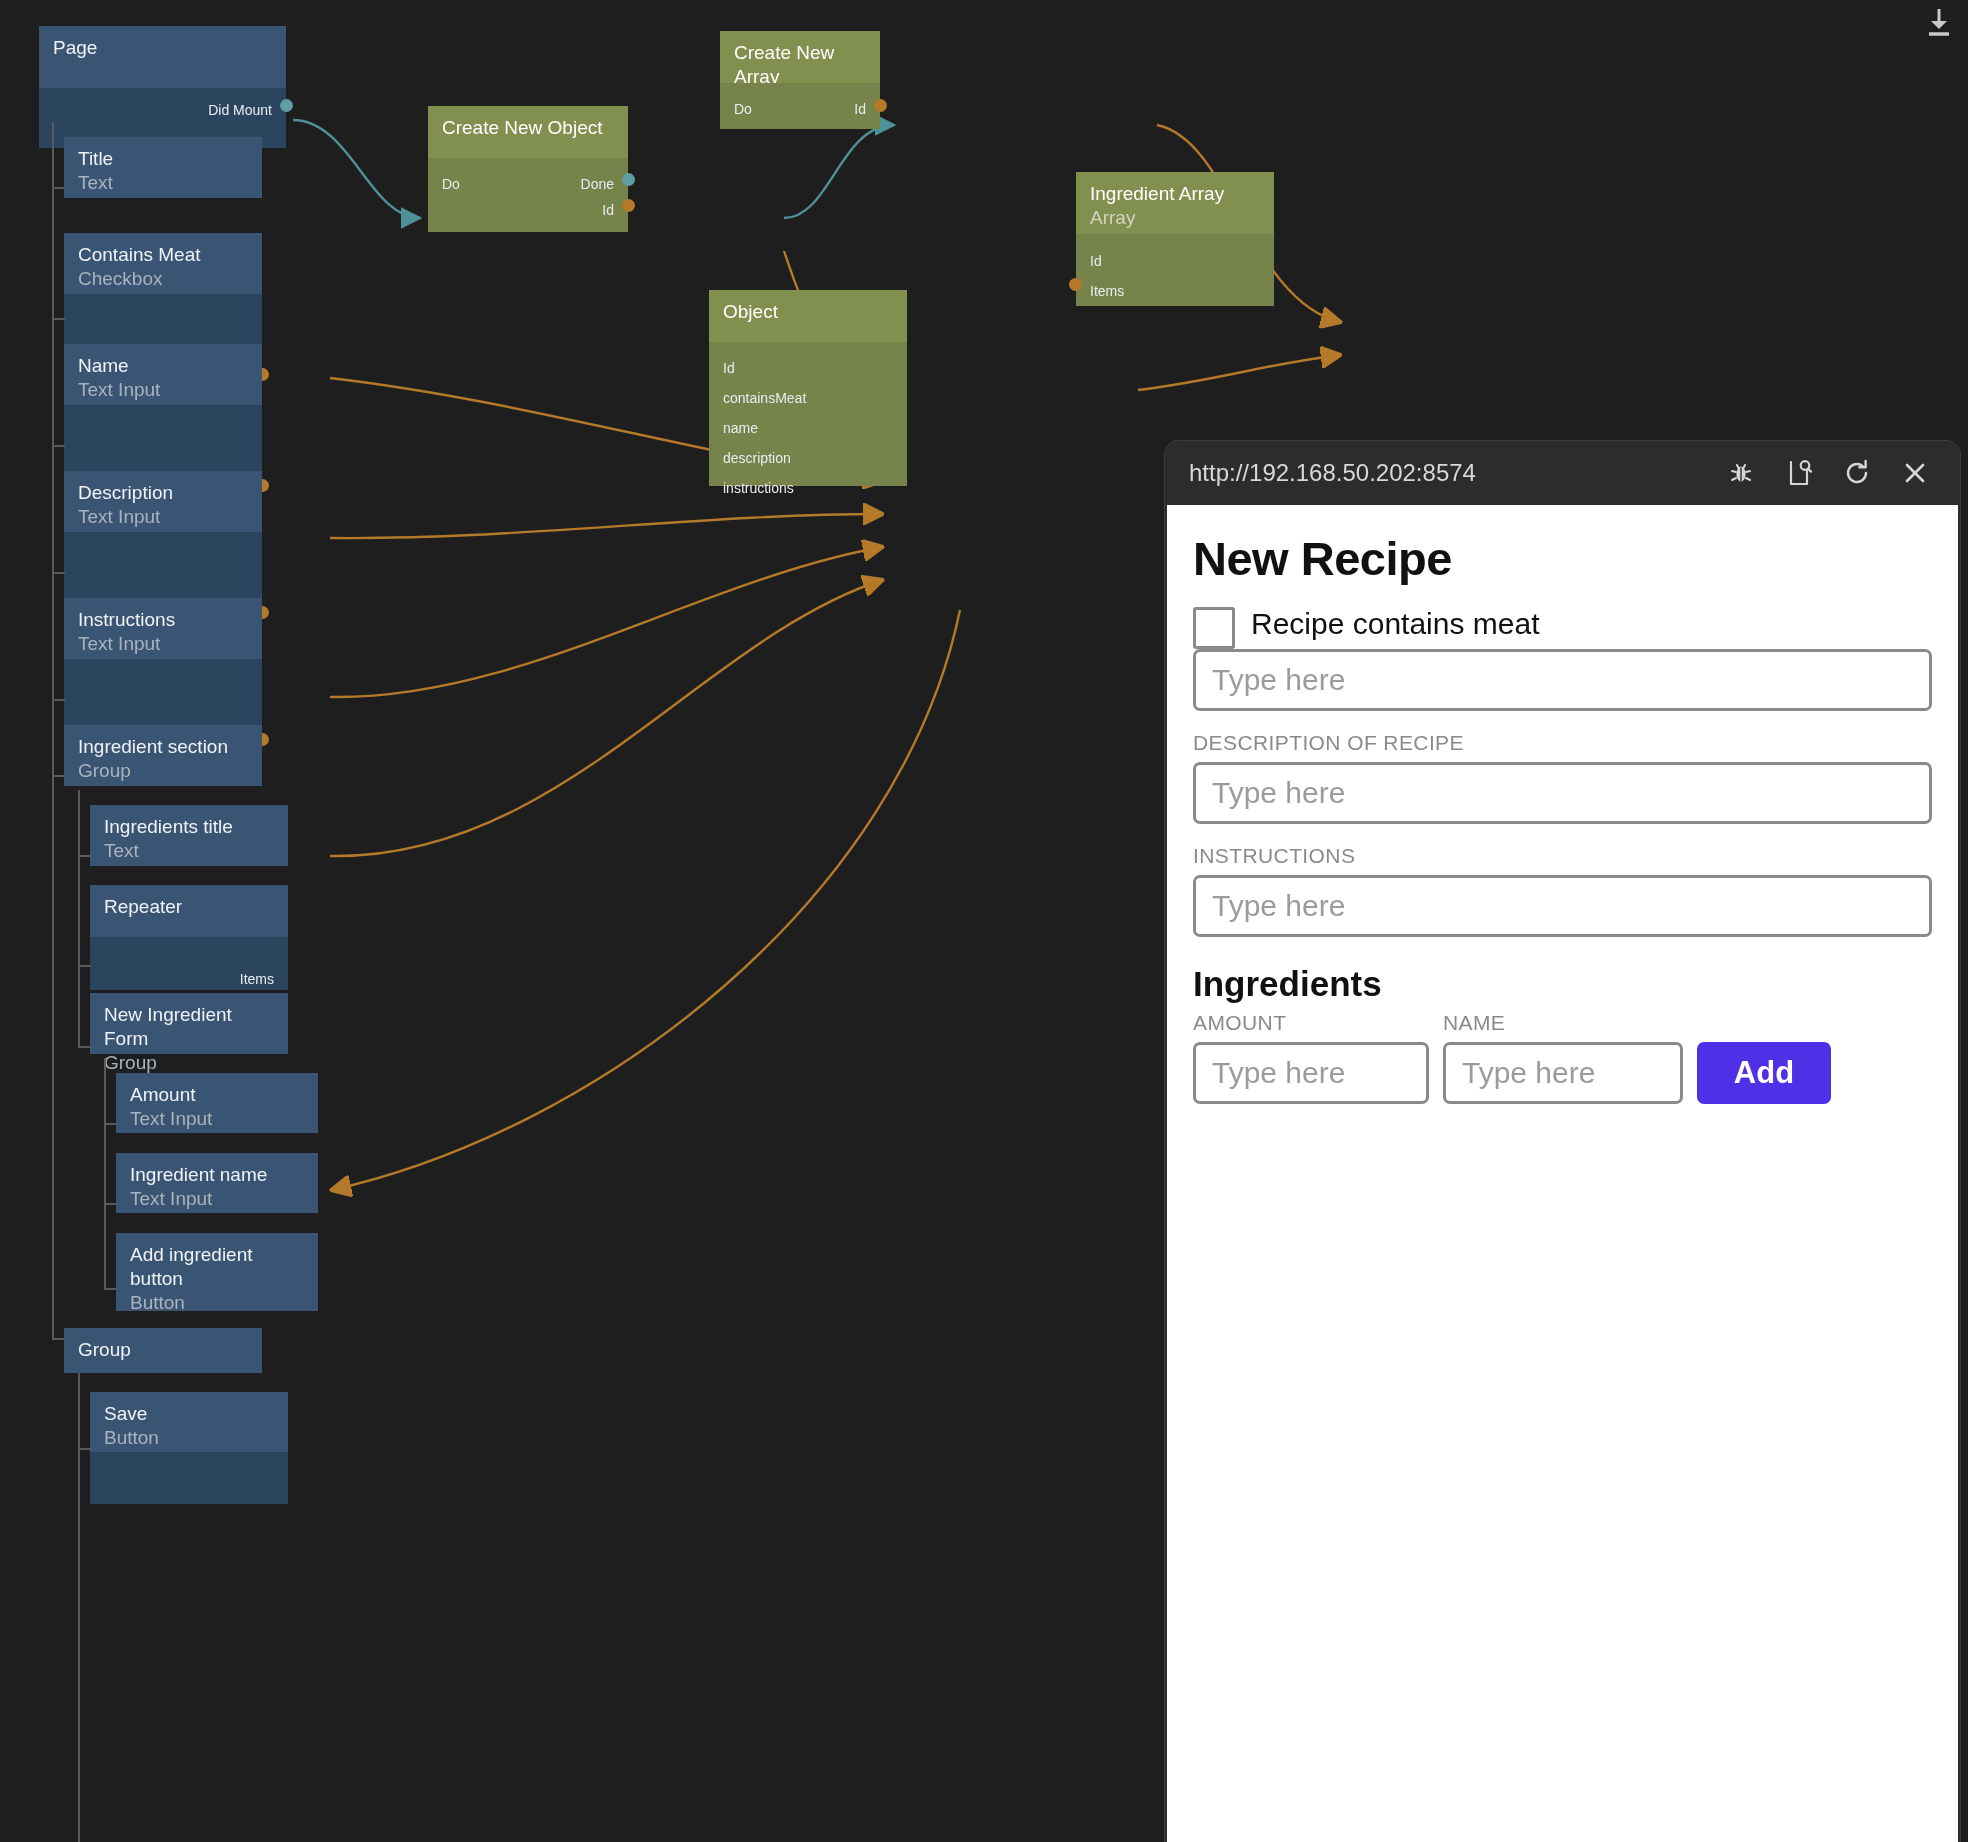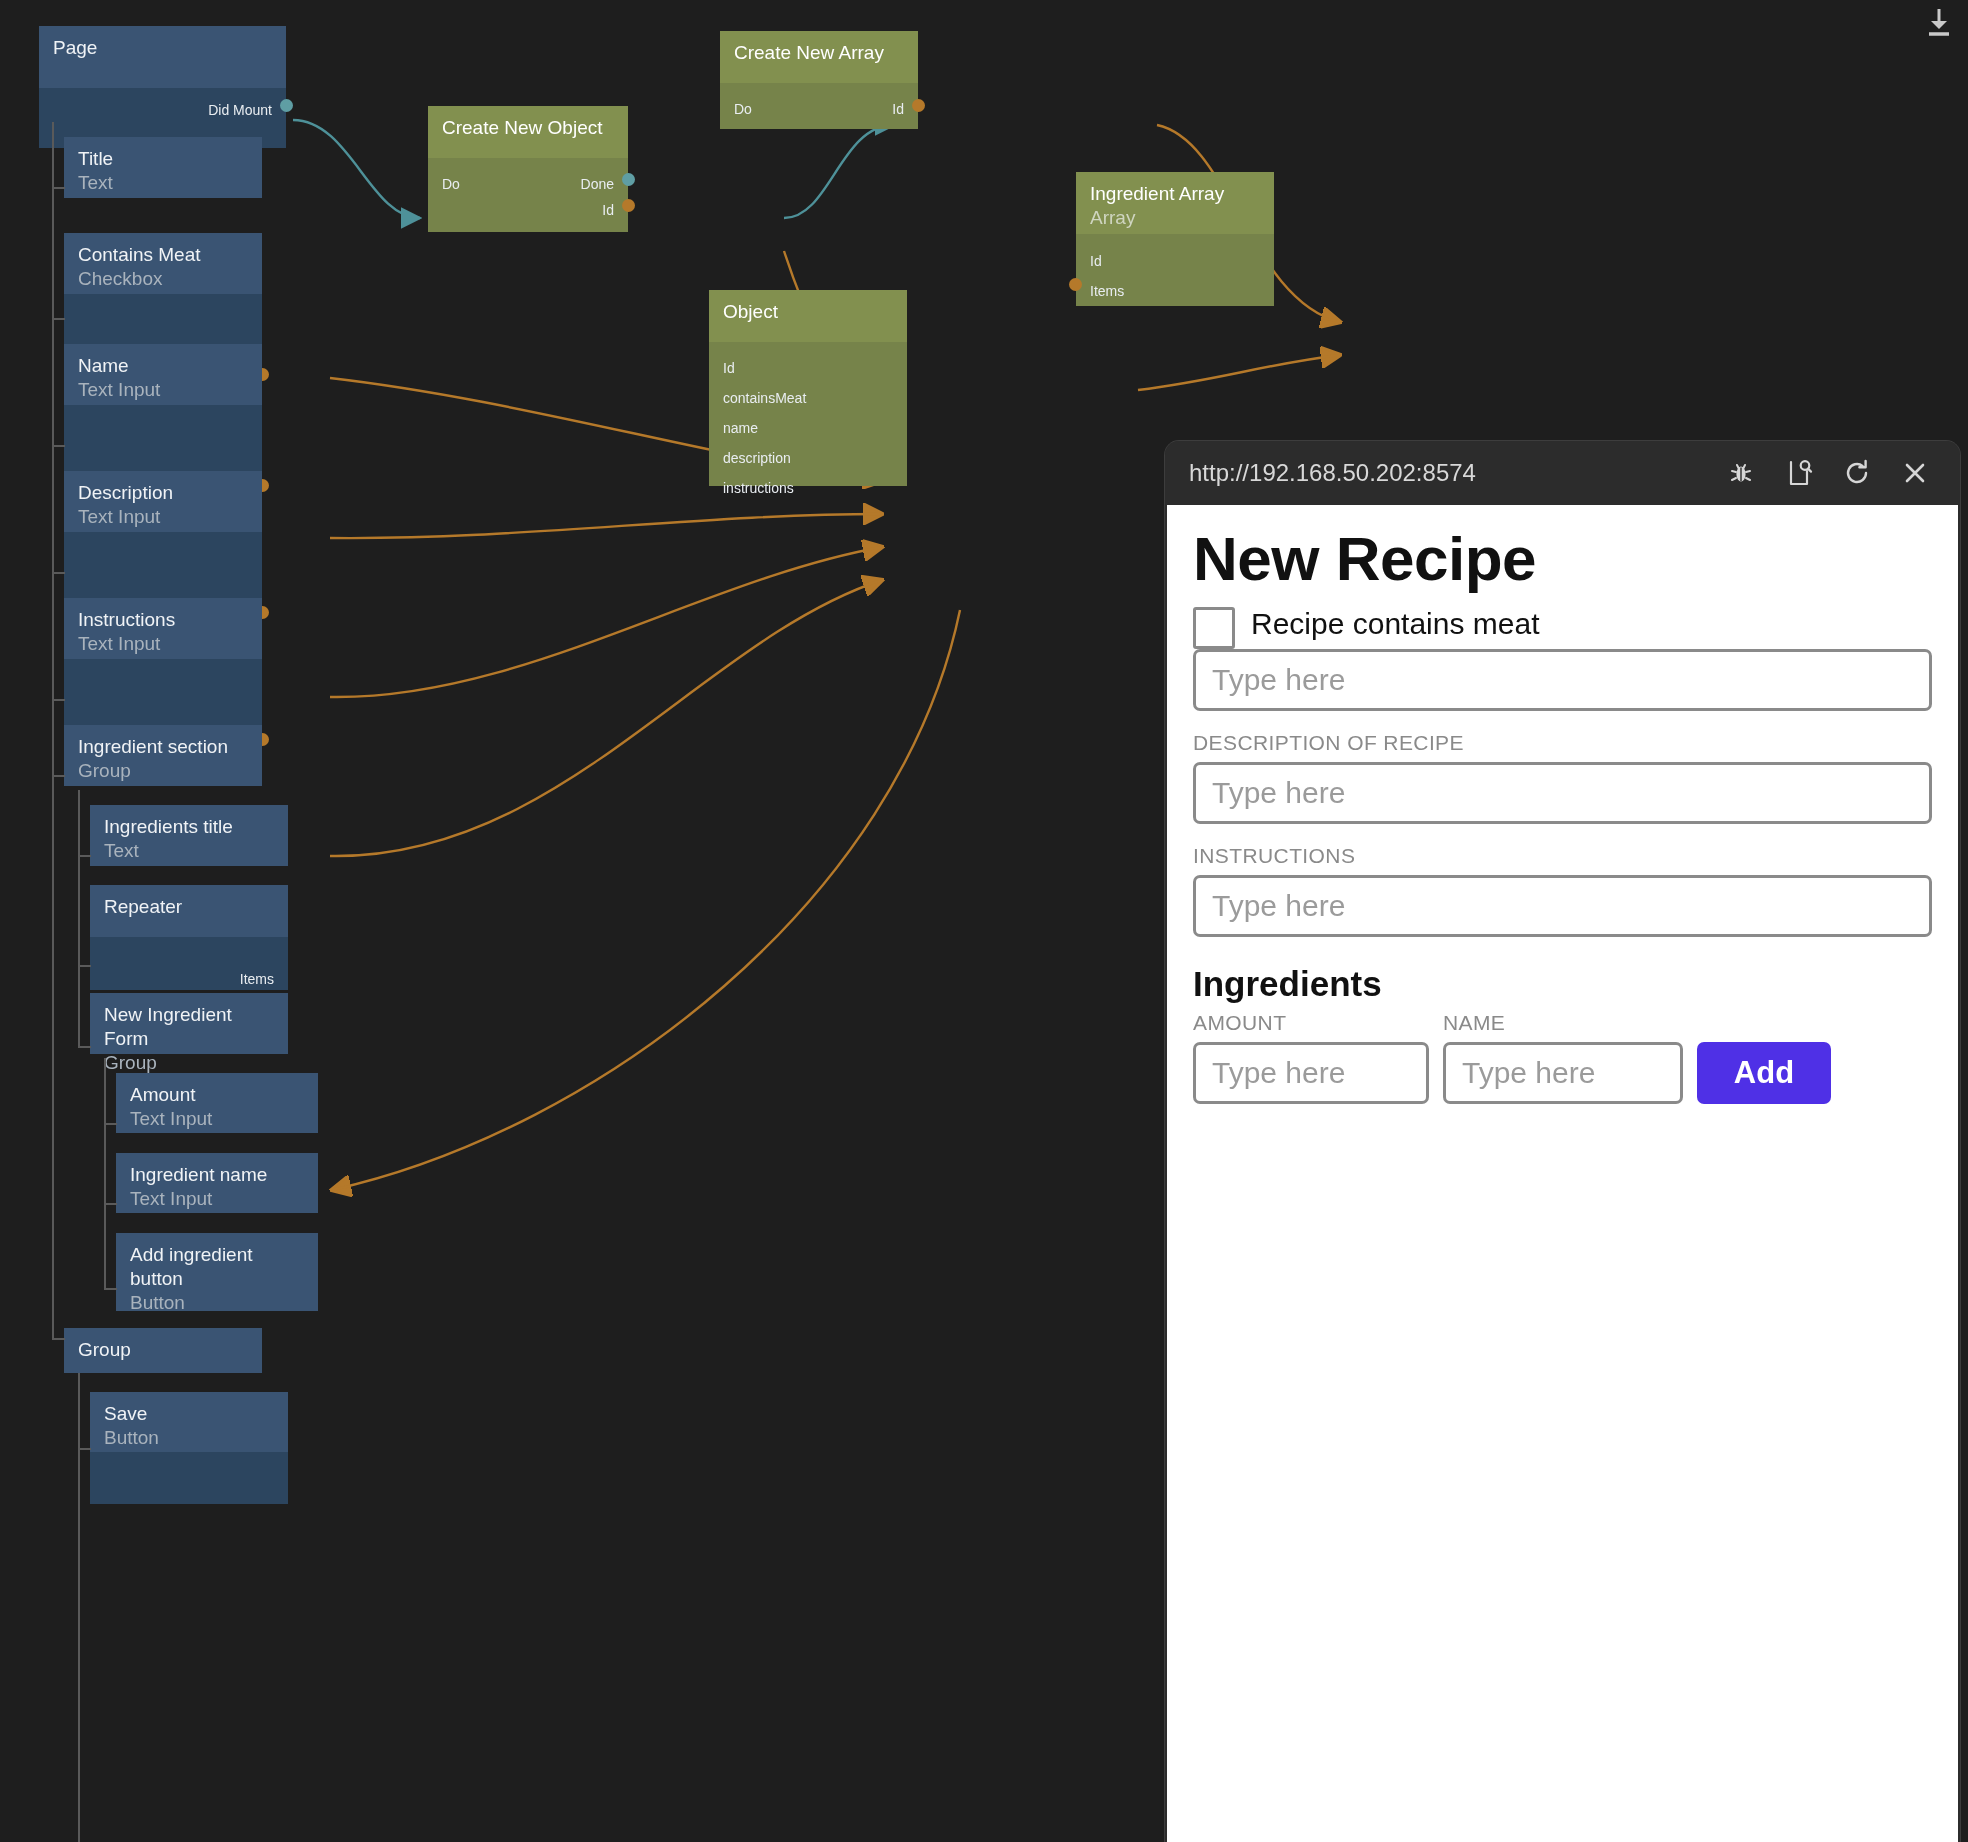--- a/index.html
+++ b/index.html
@@ -66,21 +66,21 @@
   #pv-url { color:#d8d8d8; font-size:24px; flex:1 1 auto; white-space:nowrap; }
   .pv-icon { width:46px; height:46px; margin-left:12px; display:flex; align-items:center; justify-content:center; }
   #pv-page {
     flex:1 1 auto; background:#ffffff; margin:0 2px 2px 2px;
     border-bottom-left-radius:13px; border-bottom-right-radius:13px;
     padding:26px 26px 0 26px;
     display:flex; flex-direction:column;
     position:relative;
     font-family:"Liberation Sans", sans-serif;
   }
-  #pv-title { font-size:62px; font-weight:700; color:#111; line-height:56px; letter-spacing:-0.5px; }
+  #pv-title { font-size:47px; font-weight:700; color:#111; line-height:56px; letter-spacing:-0.5px; }
   .chk-row { display:flex; align-items:flex-start; gap:16px; margin-top:20px; }
   .chk-box { width:42px; height:42px; border:3px solid #8a8a8a; border-radius:3px; background:#fff; }
   .chk-label { font-size:30px; color:#111; }
   .fld-label { font-size:21px; color:#8a8a8a; letter-spacing:0.4px; margin-top:20px; margin-bottom:7px; }
   .fld-input {
     height:62px; border:3px solid #8a8a8a; border-radius:7px; background:#fff;
     display:flex; align-items:center; padding:0 16px;
     font-size:30px; color:#9b9b9b;
   }
   #pv-ing-title { font-size:35px; font-weight:700; color:#111; margin-top:26px; line-height:42px; }
@@ -298,21 +298,21 @@
         <span class="port out" style="position:absolute; right:0; top:0;">Done</span>
       </div>
       <div style="position:relative; margin-top:26px;">
         <span class="port out" style="position:absolute; right:0; top:0;">Id</span>
       </div>
       <div class="dot teal" style="right:-7px; top:15px;"></div>
       <div class="dot amber" style="right:-7px; top:41px;"></div>
     </div>
   </div>
 
-  <div class="node n-green" style="left:720px; top:31px; width:198px;">
+  <div class="node n-green" style="left:720px; top:31px; width:160px;">
     <div class="hdr" style="height:52px;">
       <div class="title">Create New Array</div>
     </div>
     <div class="body" style="height:46px; padding-top:14px; position:relative;">
       <span class="port in" style="position:absolute; left:0; top:14px;">Do</span>
       <span class="port out" style="position:absolute; right:0; top:14px;">Id</span>
       <div class="dot amber" style="right:-7px; top:16px;"></div>
     </div>
   </div>
 

